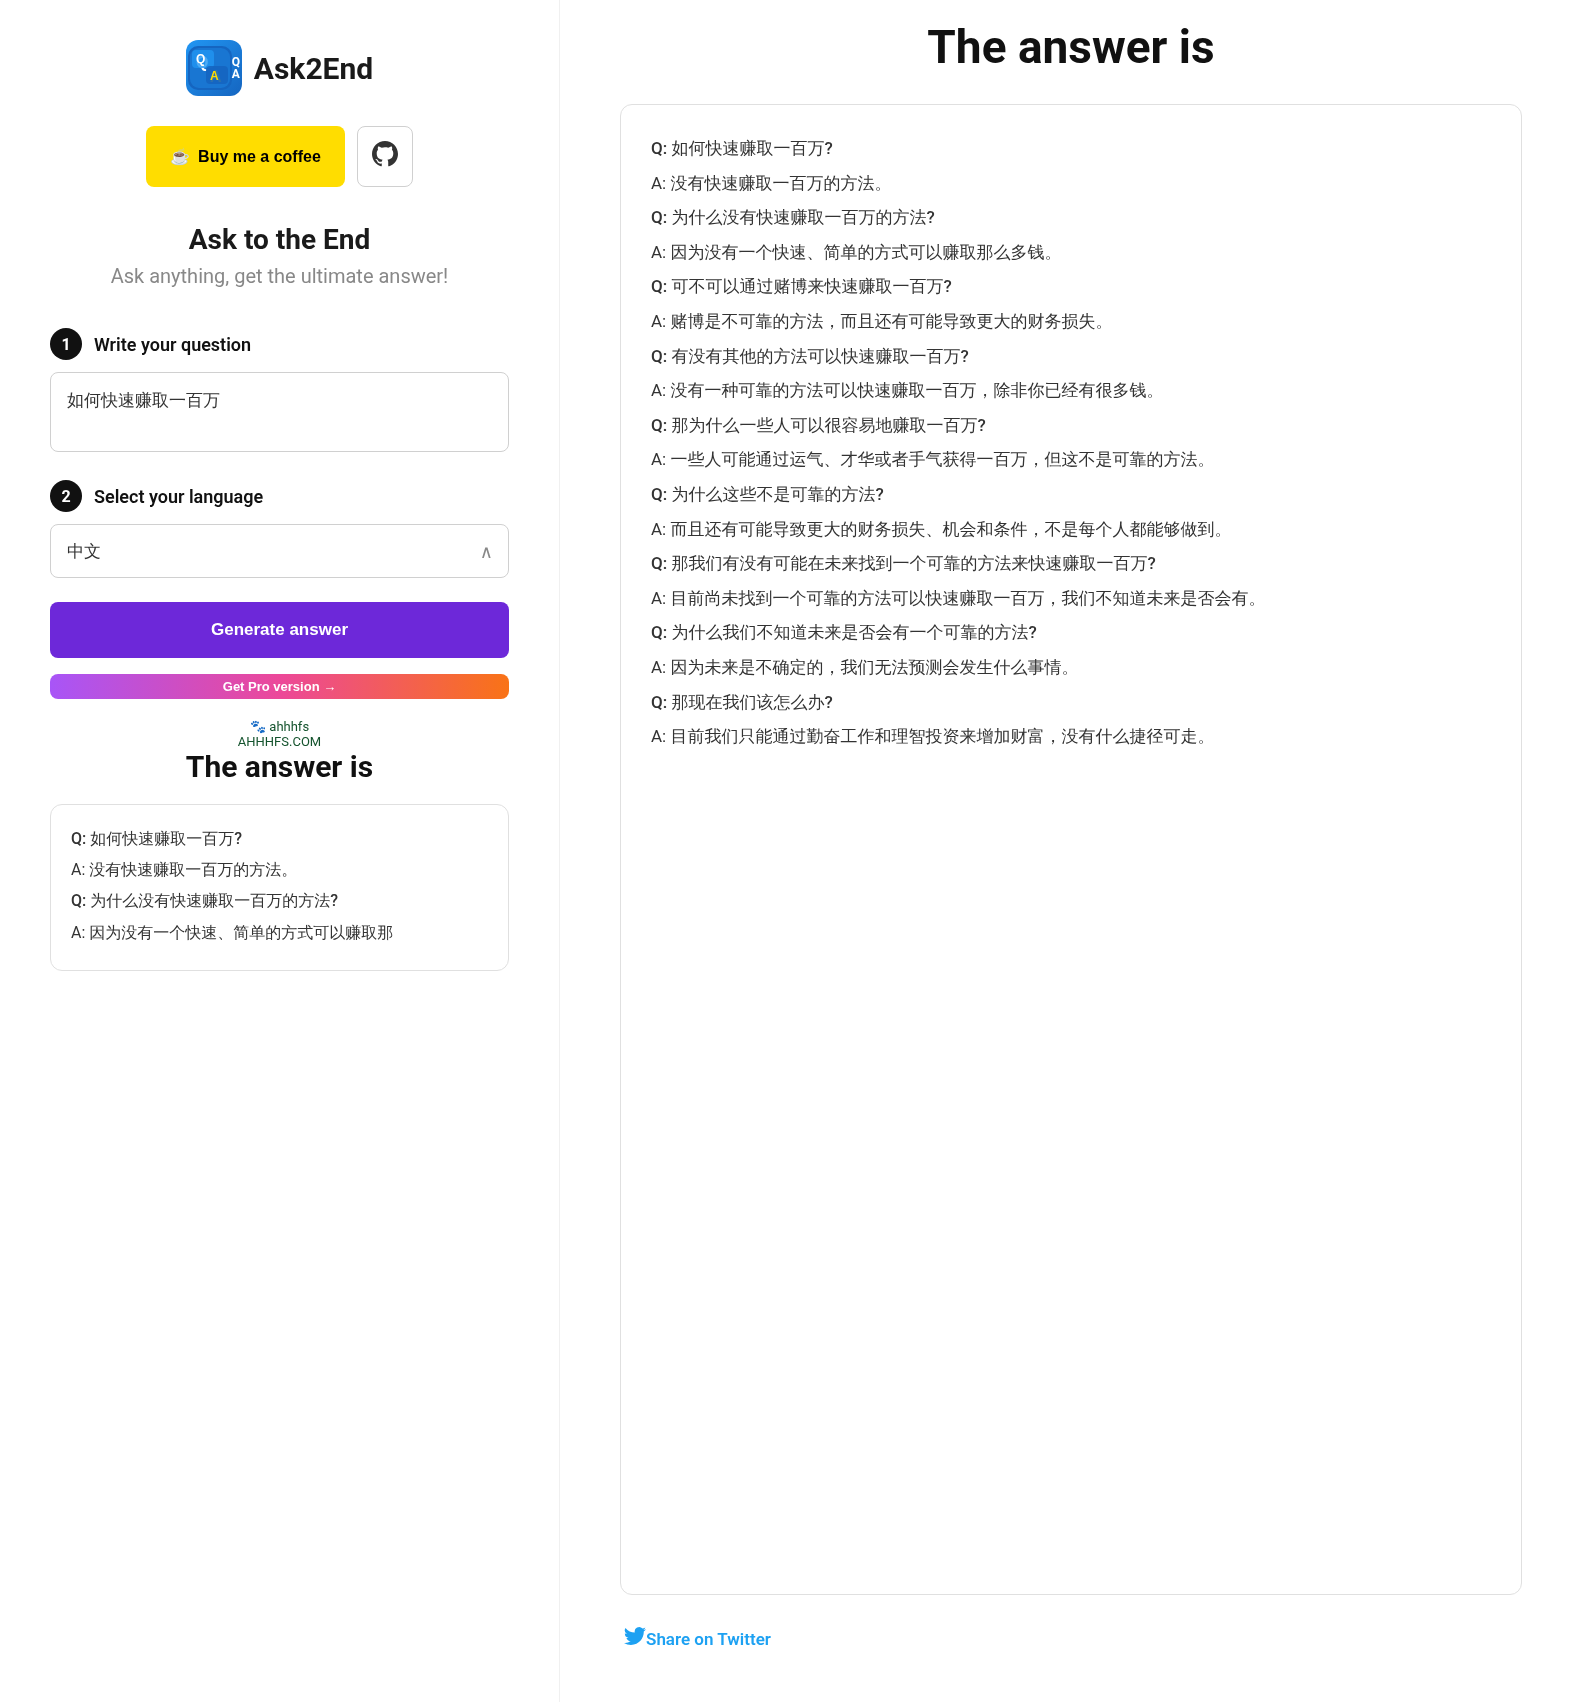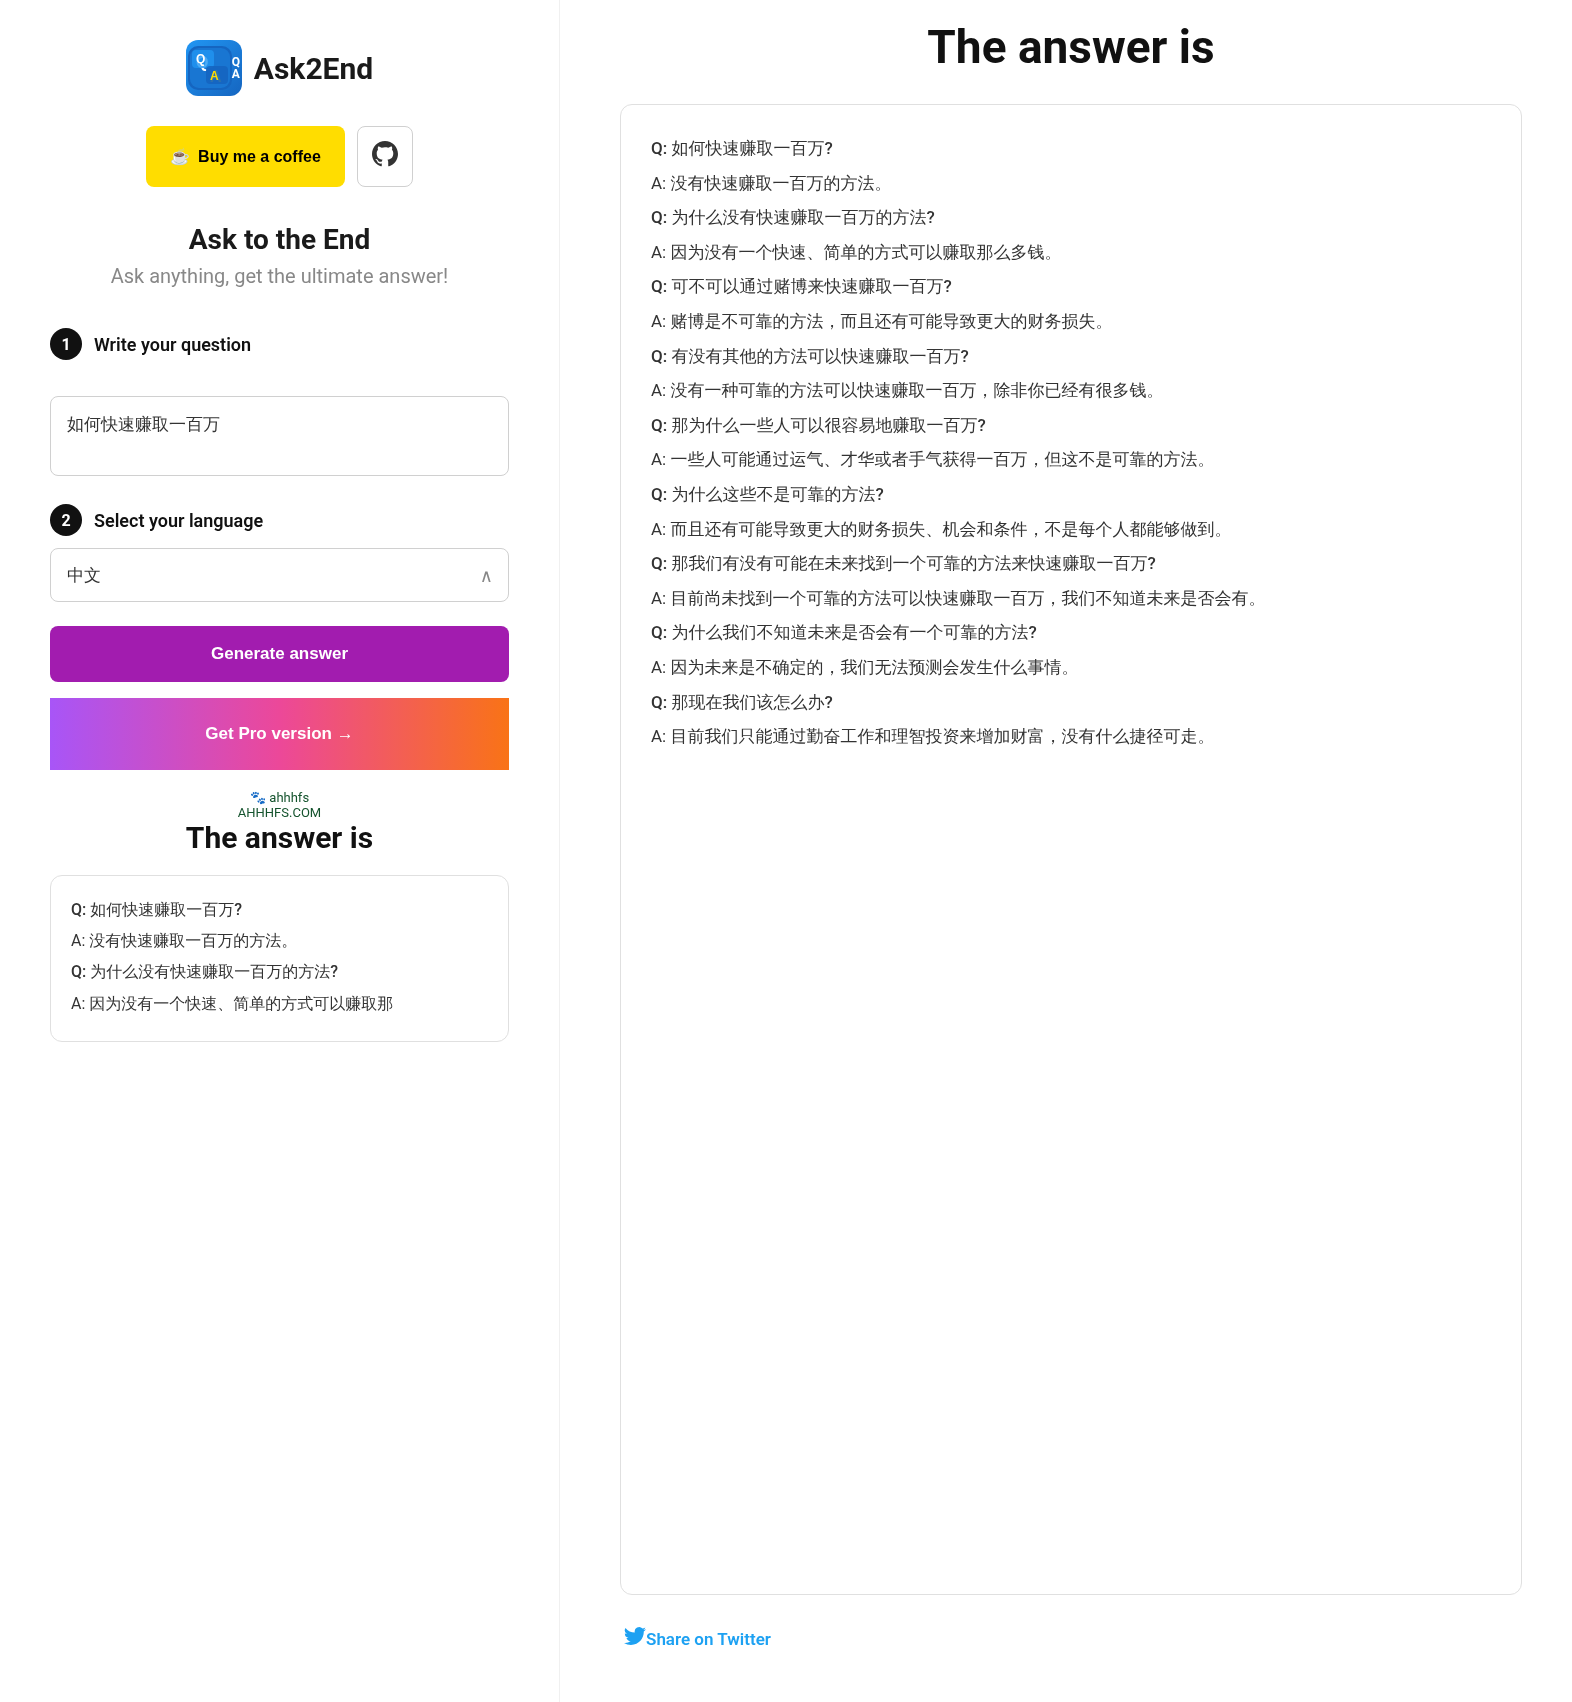--- a/index.html
+++ b/index.html
@@ -137,21 +137,20 @@
       border: 1.5px solid #d0d0d0;
       border-radius: 8px;
       padding: 16px;
       font-size: 17px;
       color: #333;
       outline: none;
       resize: none;
       height: 80px;
       margin-bottom: 28px;
       font-family: inherit;
-      margin-top: 24px;
     }
 
     .language-select-container {
       width: 100%;
       margin-bottom: 24px;
       position: relative;
     }
 
     .language-select {
       width: 100%;
@@ -172,39 +171,39 @@
       right: 16px;
       top: 50%;
       transform: translateY(-50%);
       font-size: 18px;
       color: #888;
       pointer-events: none;
     }
 
     .generate-btn {
       width: 100%;
-      background: #a21caf;
+      background: #6d28d9;
       color: white;
       border: none;
       border-radius: 8px;
       padding: 18px;
       font-size: 17px;
       font-weight: 600;
       cursor: pointer;
       margin-bottom: 16px;
     }
 
     .pro-btn {
       width: 100%;
       background: linear-gradient(90deg, #a855f7, #ec4899, #f97316);
       color: white;
       border: none;
-      border-radius: 0;
-      padding: 26px;
-      font-size: 17px;
+      border-radius: 8px;
+      padding: 5px;
+      font-size: 13px;
       font-weight: 600;
       cursor: pointer;
       margin-bottom: 20px;
     }
 
     .watermark {
       font-size: 13px;
       color: #14532d;
       text-align: center;
     }

